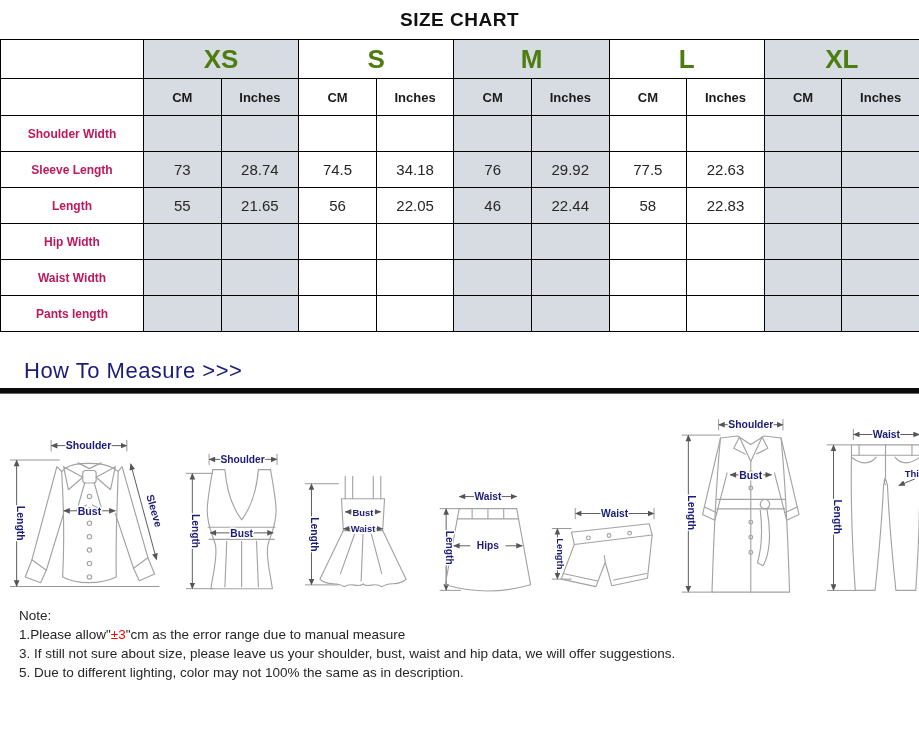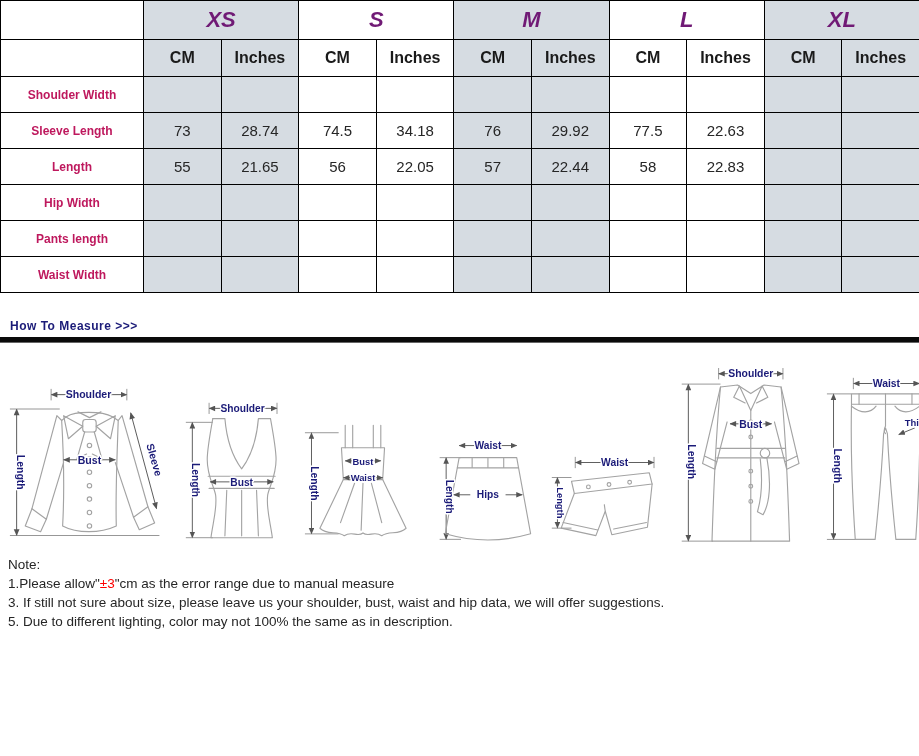--- a/index.html
+++ b/index.html
@@ -7,29 +7,29 @@
   .page { width: 919px; height: 756px; background: #fff; overflow: hidden; position: relative; }
 
   
   .title { text-align: center; font-size: 19px; font-weight: bold; color: #111; padding: 9px 0 8px 0; letter-spacing: 0.5px; }
 
   
   table.size-chart { border-collapse: collapse; table-layout: fixed; width: 919px; }
   table.size-chart td, table.size-chart th { border: 1px solid #000; text-align: center; vertical-align: middle; overflow: hidden; font-weight: normal; }
   col.c-lab { width: 143px; }
   col.c-sz  { width: 77.6px; }
-  tr.r-size th { height: 39px; font-size: 22px; font-weight: bold; color: #701a75; font-family: "Liberation Sans", sans-serif; font-style: italic; }
-  tr.r-unit th { height: 37px; font-size: 16px; font-weight: bold; color: #1a1a1a; }
+  tr.r-size th { height: 39px; font-size: 26px; font-weight: bold; color: #4d7c0f; font-family: "Liberation Sans", sans-serif; }
+  tr.r-unit th { height: 37px; font-size: 13px; font-weight: bold; color: #1a1a1a; }
   tr.r-data td { height: 36px; font-size: 15px; color: #262626; }
   tr.r-data td.lab { font-size: 12px; color: #be185d; font-weight: bold; }
   .g { background: #d6dce2; }
   .w { background: #ffffff; }
 
   
-  .measure-head { margin: 26px 0 4px 10px; font-size: 12px; font-weight: bold; color: #1b1b78; letter-spacing: 0.5px; }
+  .measure-head { margin: 26px 0 4px 24px; font-size: 22px; font-weight: normal; color: #1b1b78; letter-spacing: 0.5px; }
   .divider { height: 6px; background: #0a0a0a; border-bottom: 1px solid #666; width: 919px; }
 
   
   .figs { display: flex; align-items: flex-end; padding: 6px 4px 0 4px; height: 204px; }
   .fig { flex: 0 0 auto; }
   .f1 { margin: 4px 0 0 2px; }
   .f2 { margin: 6px 0 0 10px; }
   .f3 { margin: 24px 0 0 8px; }
   .f4 { margin: 26px 0 0 10px; }
   .f5 { margin: 42px 0 0 10px; }
@@ -38,39 +38,40 @@
 
   .gl  { fill: none; stroke: #a3a3a3; stroke-width: 1.2; stroke-linecap: round; stroke-linejoin: round; }
   .arr { stroke: #555; stroke-width: 1; fill: none; }
   .tick{ stroke: #777; stroke-width: 0.8; }
   .mlab { font-family: "Liberation Sans", sans-serif; font-size: 11px; font-weight: bold; fill: #1b1b78; text-anchor: middle;
           paint-order: stroke; stroke: #fff; stroke-width: 3px; stroke-linejoin: round; }
   .mlab.sm { font-size: 10px; }
 
   
   .notes { padding: 8px 0 0 8px; font-size: 13.5px; color: #262626; }
-  .notes div { line-height: 19px; }
+  .notes div { line-height: 19px; margin-left: 11px; }
   .red { color: #fe0000; }
 </style>
 </head>
 <body>
 
 <div class="page">
 
   <svg width="0" height="0" style="position:absolute">
     <defs>
       <marker id="ae" markerWidth="8" markerHeight="8" refX="6.5" refY="3" orient="auto" markerUnits="userSpaceOnUse">
         <path d="M0,0 L7,3 L0,6 Z" fill="#555"></path>
       </marker>
       <marker id="as" markerWidth="8" markerHeight="8" refX="0.5" refY="3" orient="auto" markerUnits="userSpaceOnUse">
         <path d="M7,0 L0,3 L7,6 Z" fill="#555"></path>
       </marker>
     </defs>
   </svg>
 
+  <div class="title">SIZE CHART</div>
 
   <table class="size-chart">
     <colgroup>
       <col class="c-lab">
       <col class="c-sz">
         <col class="c-sz">
         <col class="c-sz">
         <col class="c-sz">
         <col class="c-sz">
       <col class="c-sz">
@@ -126,55 +127,55 @@
       <td class="w">22.63</td>
       <td class="g"></td>
       <td class="g"></td>
     </tr>
     <tr class="r-data">
       <td class="lab w">Length</td>
       <td class="g">55</td>
       <td class="g">21.65</td>
       <td class="w">56</td>
       <td class="w">22.05</td>
-      <td class="g">57</td>
+      <td class="g">46</td>
       <td class="g">22.44</td>
       <td class="w">58</td>
       <td class="w">22.83</td>
       <td class="g"></td>
       <td class="g"></td>
     </tr>
     <tr class="r-data">
       <td class="lab w">Hip Width</td>
       <td class="g"></td>
       <td class="g"></td>
       <td class="w"></td>
       <td class="w"></td>
       <td class="g"></td>
       <td class="g"></td>
       <td class="w"></td>
       <td class="w"></td>
       <td class="g"></td>
       <td class="g"></td>
     </tr>
     <tr class="r-data">
+      <td class="lab w">Waist Width</td>
+      <td class="g"></td>
+      <td class="g"></td>
+      <td class="w"></td>
+      <td class="w"></td>
+      <td class="g"></td>
+      <td class="g"></td>
+      <td class="w"></td>
+      <td class="w"></td>
+      <td class="g"></td>
+      <td class="g"></td>
+    </tr>
+    <tr class="r-data">
       <td class="lab w">Pants length</td>
-      <td class="g"></td>
-      <td class="g"></td>
-      <td class="w"></td>
-      <td class="w"></td>
-      <td class="g"></td>
-      <td class="g"></td>
-      <td class="w"></td>
-      <td class="w"></td>
-      <td class="g"></td>
-      <td class="g"></td>
-    </tr>
-    <tr class="r-data">
-      <td class="lab w">Waist Width</td>
       <td class="g"></td>
       <td class="g"></td>
       <td class="w"></td>
       <td class="w"></td>
       <td class="g"></td>
       <td class="g"></td>
       <td class="w"></td>
       <td class="w"></td>
       <td class="g"></td>
       <td class="g"></td>

